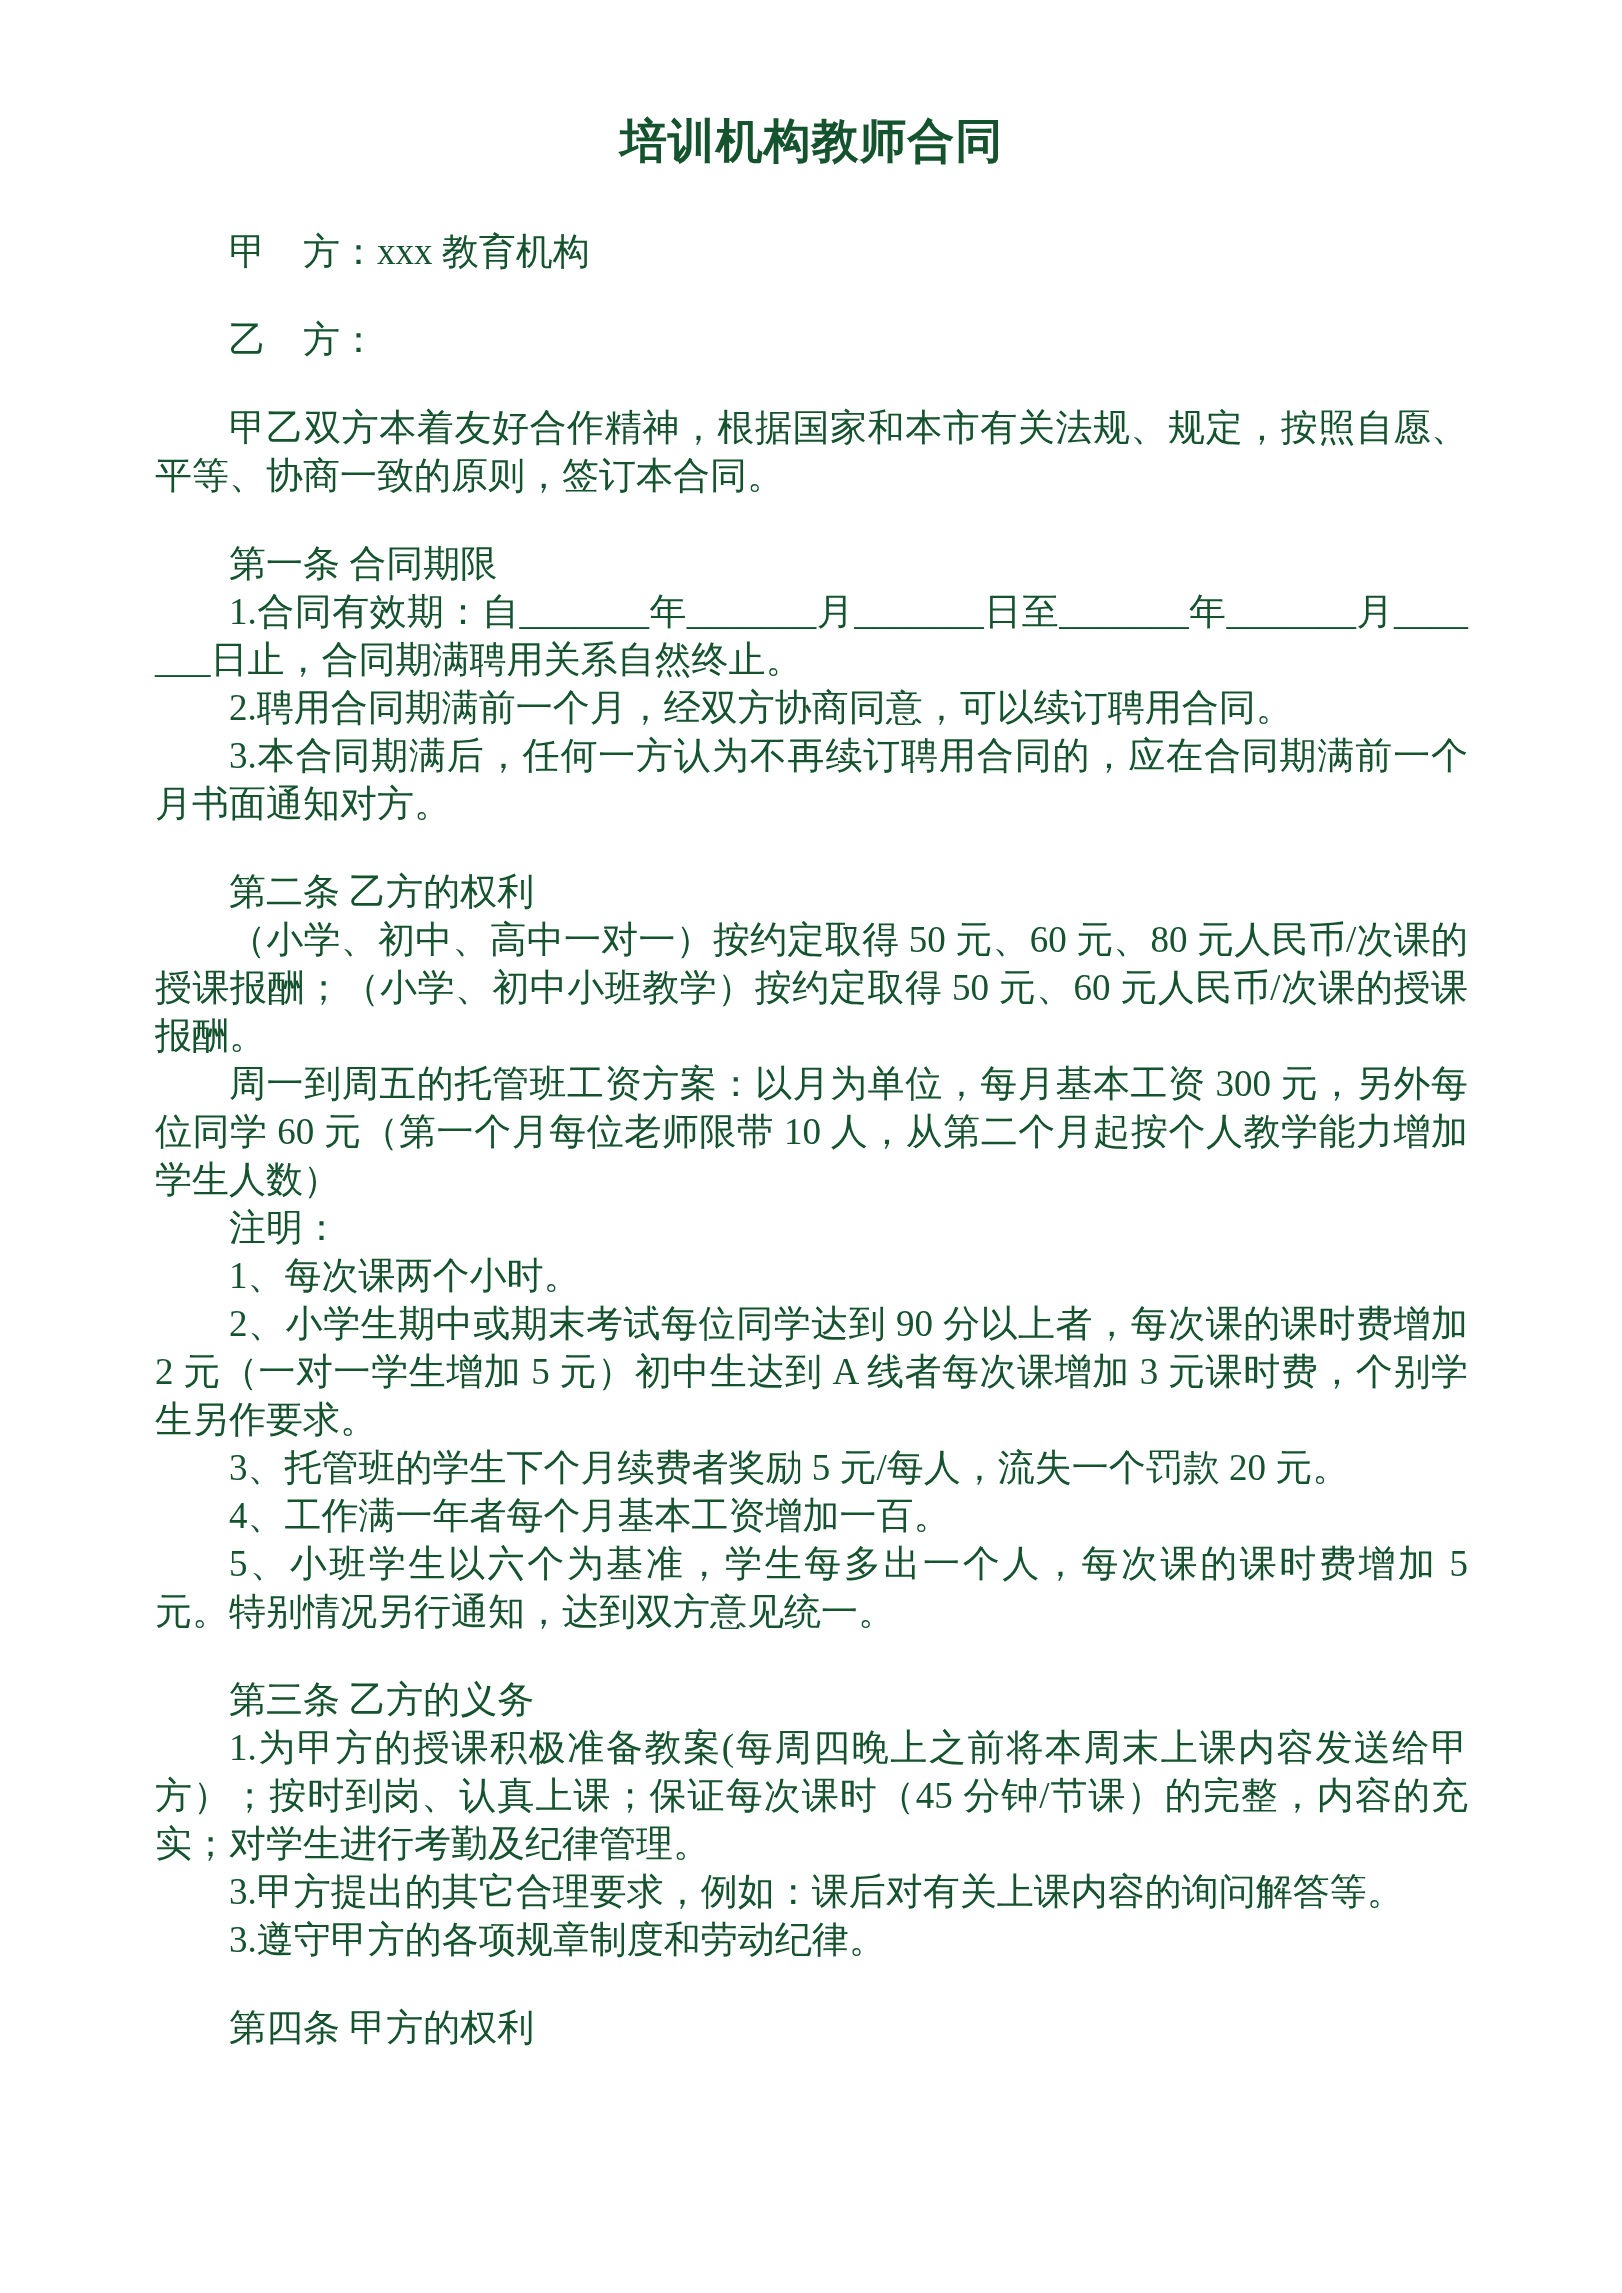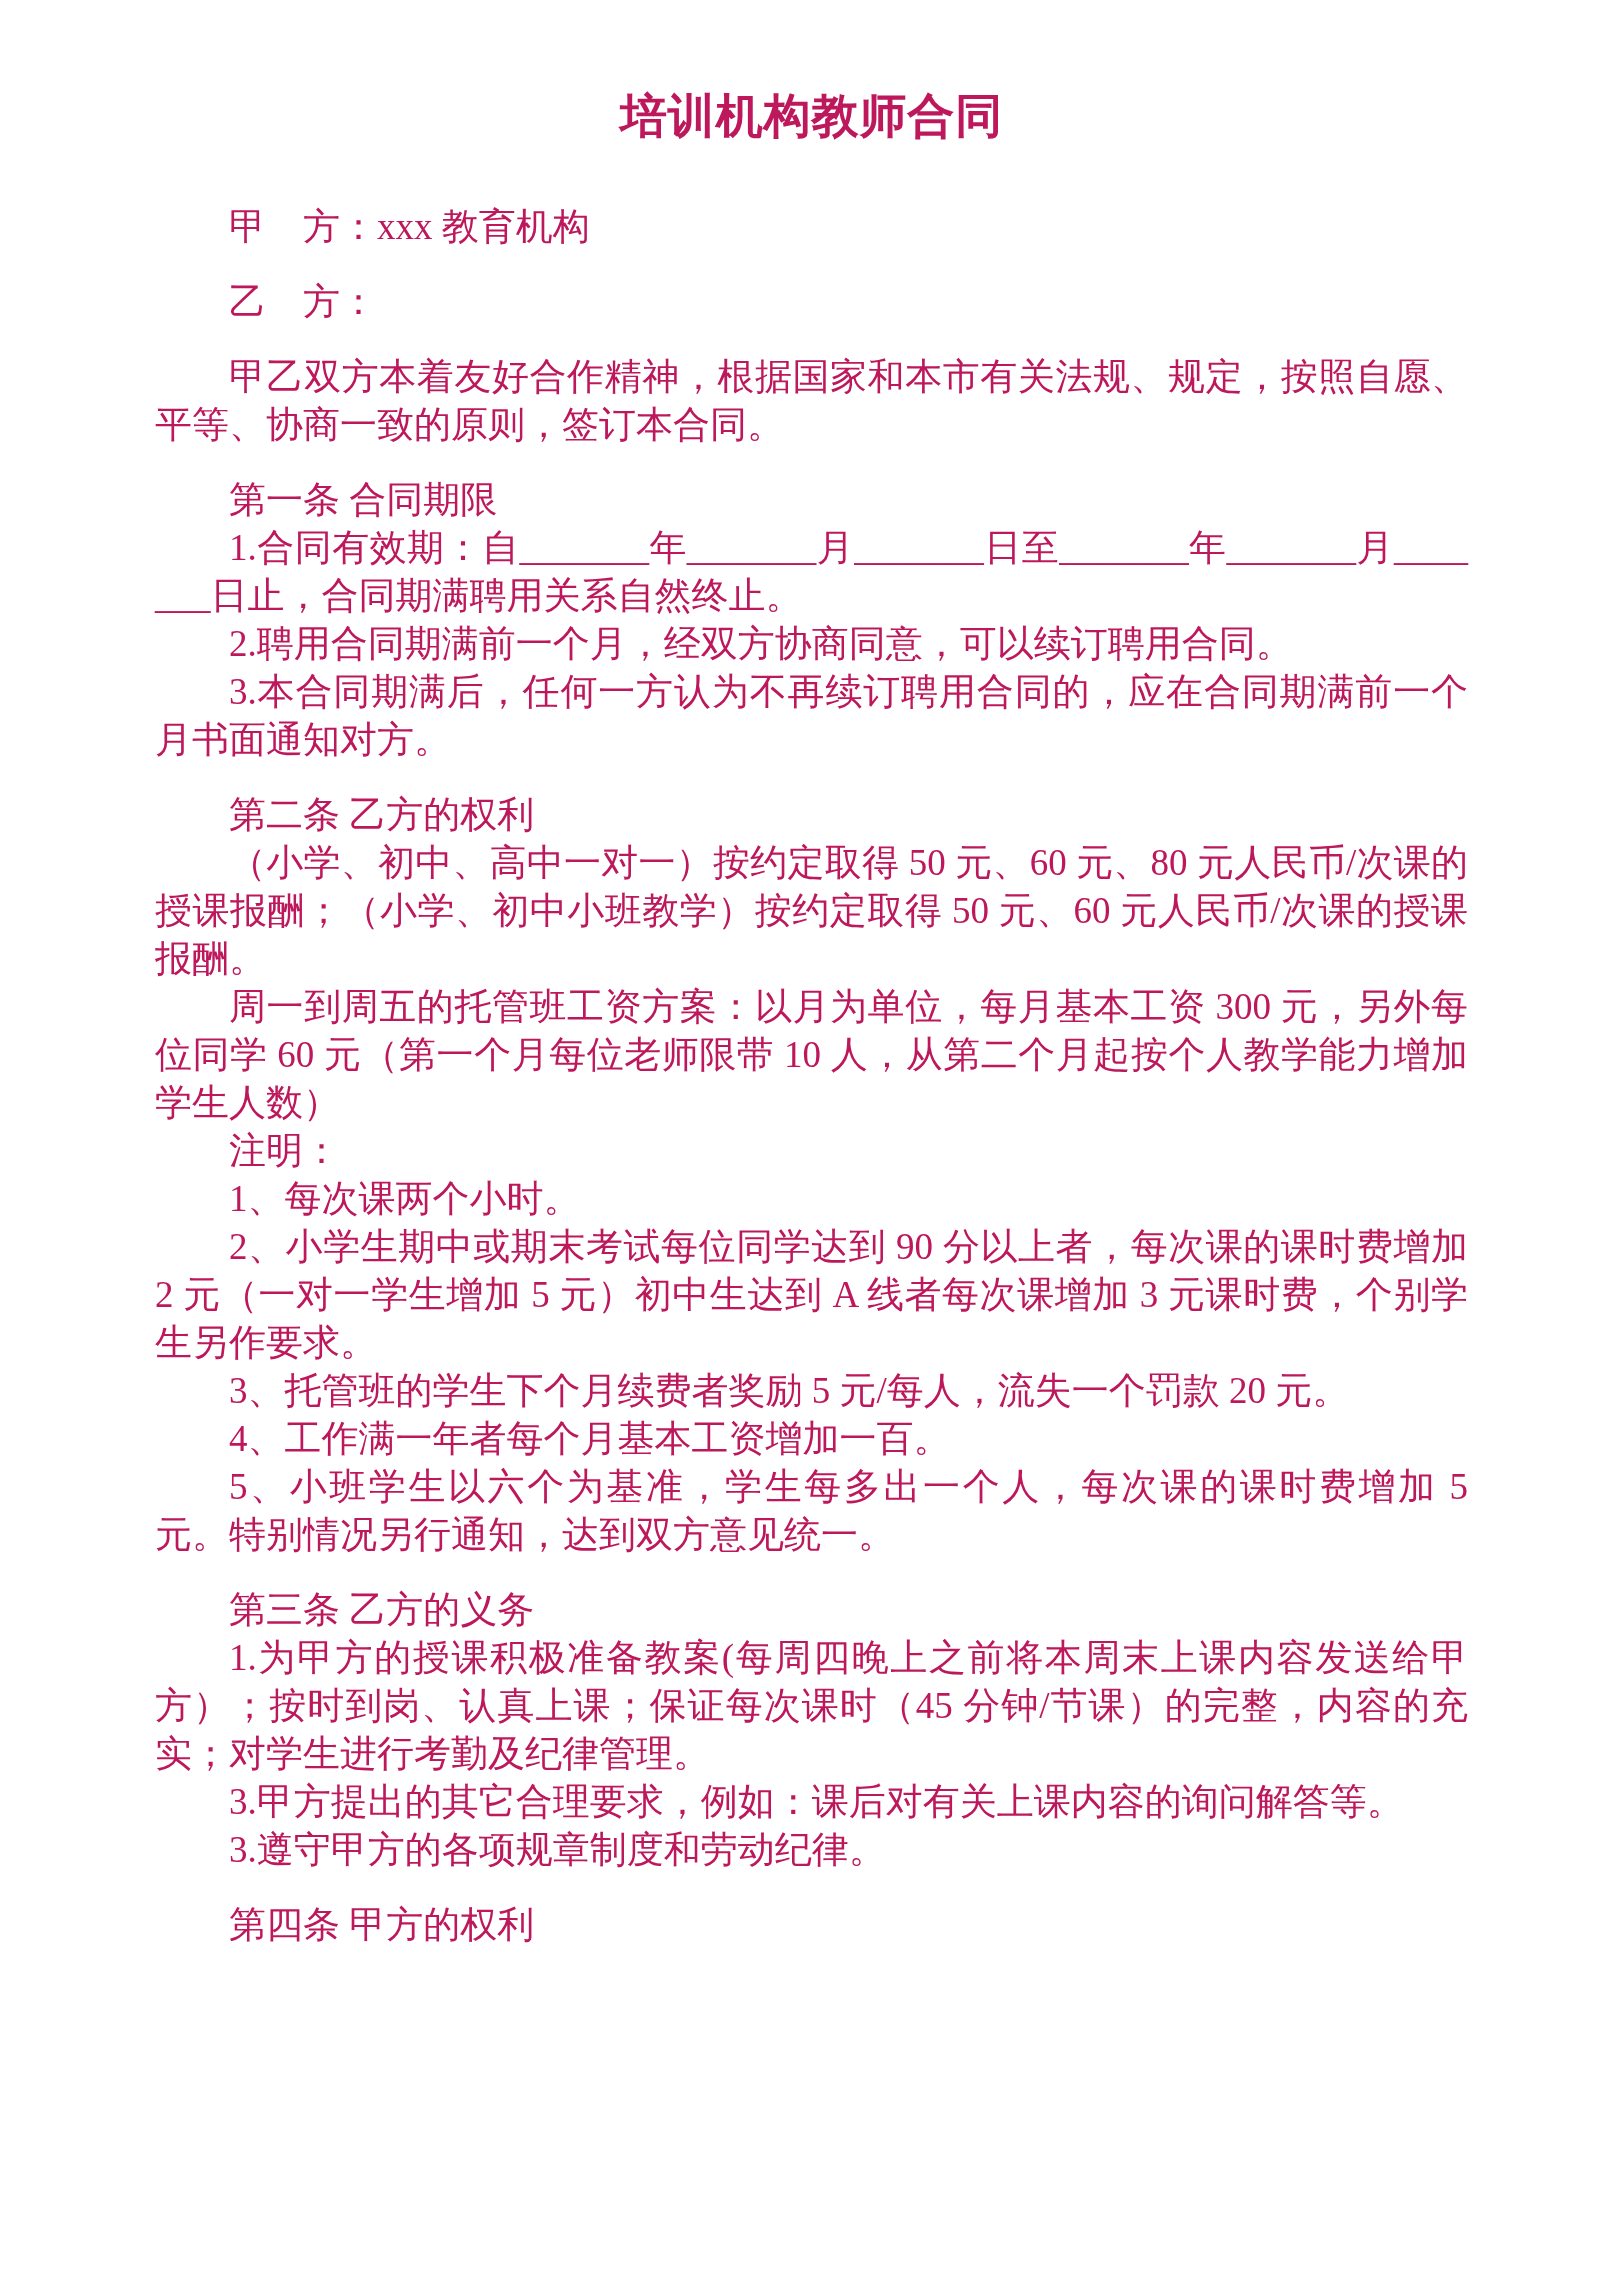--- a/index.html
+++ b/index.html
@@ -7,42 +7,42 @@
     padding: 0;
     background: #ffffff;
   }
   .page {
     position: relative;
     width: 1623px;
     height: 2294px;
     margin: 0 auto;
     background: #ffffff;
     box-sizing: border-box;
-    padding: 85px 155px 0 155px;
+    padding: 110px 155px 0 155px;
     font-family: "Liberation Serif", "DejaVu Serif", serif;
-    color: #be185d;
+    color: #14532d;
     overflow: hidden;
   }
   .title {
     margin: 0 0 55px 0;
     font-size: 47px;
     font-weight: bold;
     text-align: center;
     letter-spacing: 0.9px;
   }
   .para {
     margin: 0;
     font-size: 37px;
     line-height: 48px;
     text-align: justify;
     text-indent: 2em;
     word-break: break-all;
   }
   .gap {
-    margin-top: 27px;
+    margin-top: 40px;
     font-family: Liberation Serif, serif;
   }
 </style>
 </head>
 <body>
 
 <div class="page">
   <h1 class="title">培训机构教师合同</h1>
 
   <p class="para">甲　方：xxx 教育机构</p>

